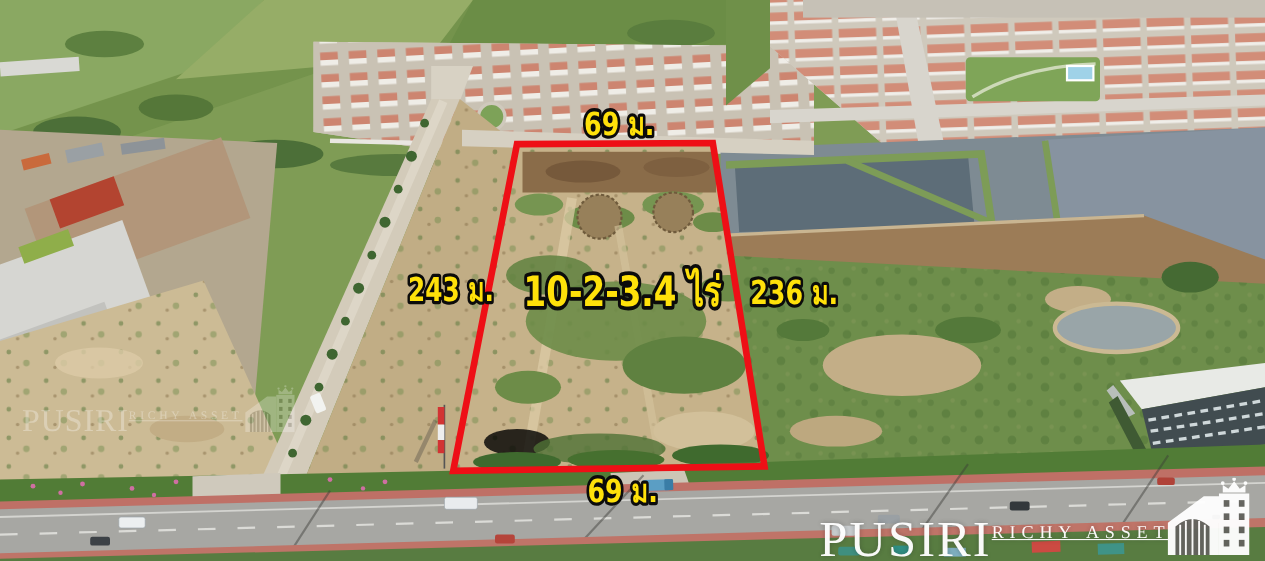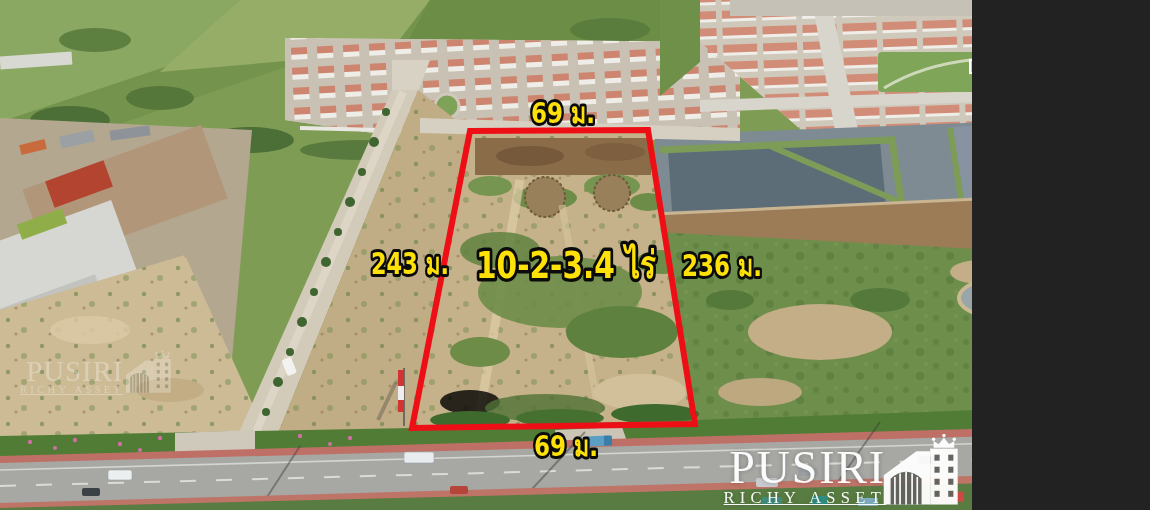--- a/index.html
+++ b/index.html
@@ -1,26 +1,26 @@
 <!DOCTYPE html>
 <html><head>
 <meta charset="utf-8">
 <style>
   html,body{margin:0;padding:0;background:#222;}
   .stage{
-    position:relative;width:972px;height:510px;overflow:hidden;
+    position:relative;width:1150px;height:510px;overflow:hidden;
     font-family:"DejaVu Sans",sans-serif;
   }
   .stage svg.photo{position:absolute;left:0;top:0;}
   .brand{
     position:absolute;display:flex;align-items:flex-end;
     color:#fff;font-family:"Liberation Serif","DejaVu Serif",serif;
     pointer-events:none;
   }
-  .brand .txt{display:flex;flex-direction:column;align-items:flex-end;}
+  .brand .txt{display:flex;align-items:flex-start;}
   .brand .nm{line-height:.78;}
   .brand .sub{letter-spacing:.32em;white-space:nowrap;text-decoration:underline;}
   .brand-main{right:4px;bottom:2px;opacity:.96;text-shadow:0 0 5px rgba(40,40,40,.35);}
   .brand-main .nm{font-size:46px;letter-spacing:.04em;}
   .brand-main .sub{font-size:16.5px;margin-top:2px;}
   .brand-main .bldg{width:86px;height:74px;margin-left:-4px;}
   .brand-water{left:20px;top:350px;opacity:.30;}
   .brand-water .nm{font-size:29px;letter-spacing:.03em;}
   .brand-water .sub{font-size:10.5px;margin-top:1px;}
   .brand-water .bldg{width:52px;height:45px;margin-left:2px;opacity:.85;}

